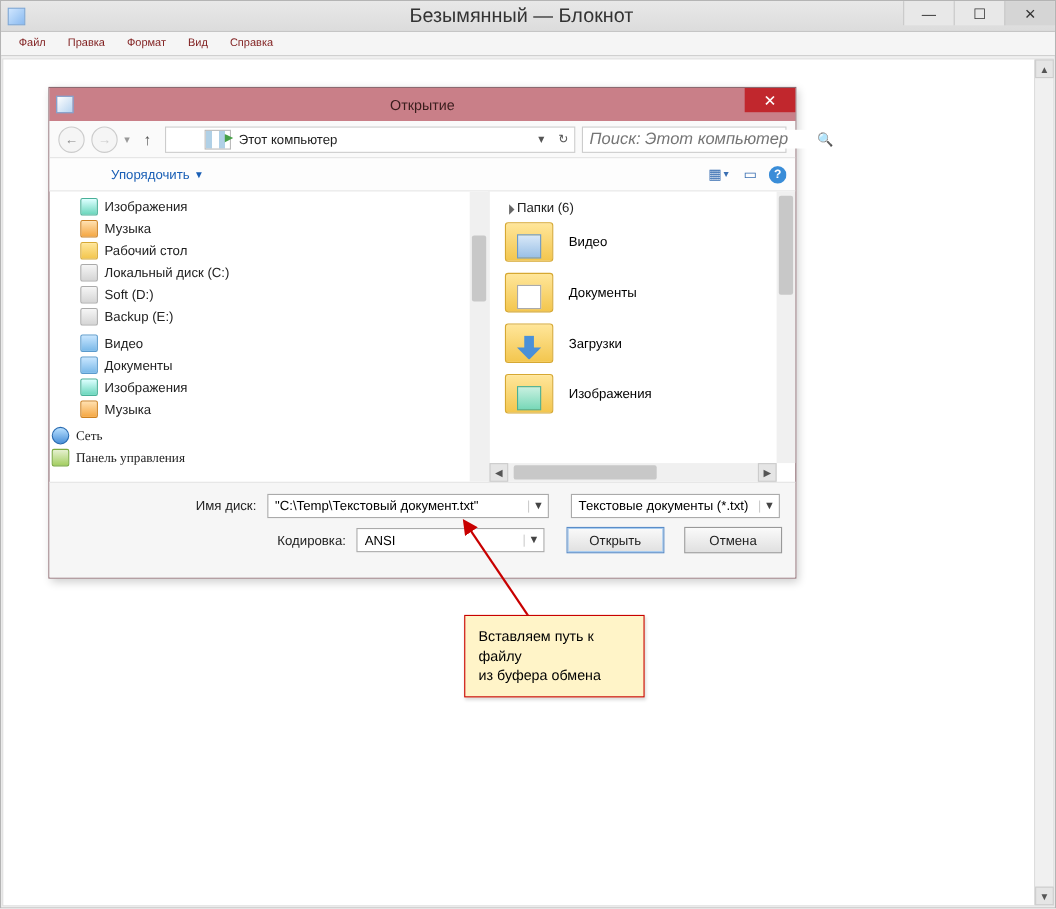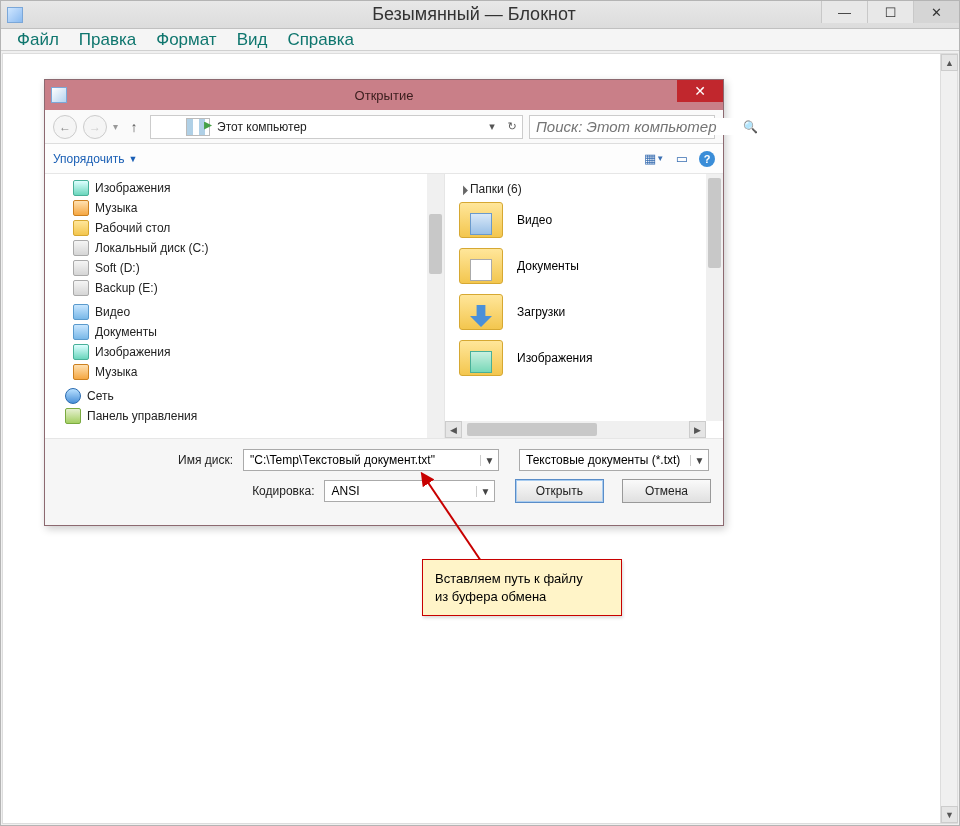--- a/index.html
+++ b/index.html
@@ -61,22 +61,22 @@
   .menubar {
     height: 22px;
     background: #f5f5f5;
     border-bottom: 1px solid #d0d0d0;
     display: flex;
     align-items: center;
     padding-left: 6px;
   }
   .menubar span {
     padding: 2px 10px;
-    color: #0f766e;
-    font-size: 17px;
+    color: #7f1d1d;
+    font-size: 10px;
   }
   .editor-area {
     position: absolute;
     top: 52px; left: 1px; right: 1px; bottom: 1px;
     background: #fff;
     border: 1px solid #ddd;
   }
   .vscroll {
     position: absolute;
     right: 0; top: 0; bottom: 0;
@@ -205,21 +205,21 @@
   .toolbar {
     height: 30px;
     display: flex;
     align-items: center;
     padding: 0 8px;
     border-bottom: 1px solid #e6e6e6;
     background: #fdfdfd;
   }
   .organize {
     color: #1a5fb5;
-    display: flex; align-items: center; gap: 4px;
+    display: flex; align-items: center; gap: 4px; margin-left: 48px;
   }
   .tool-spacer { flex: 1; }
   .tool-btn {
     width: 22px; height: 22px;
     margin-left: 6px;
     border: 1px solid transparent;
     display: flex; align-items: center; justify-content: center;
     color: #3a6fb2;
     font-size: 13px;
   }
@@ -358,21 +358,21 @@
     width: 90px; height: 24px;
     border: 1px solid #999;
     background: linear-gradient(#fafafa,#e0e0e0);
     display: flex; align-items:center; justify-content:center;
     color: #222;
   }
   .btn.primary { border: 1px solid #5a8dc8; box-shadow: 0 0 0 1px #a8ccf0 inset; }
   .callout {
     position: absolute;
     left: 421px; top: 558px;
-    width: 200px;
+    width: 164px;
     background: #fff4c8;
     border: 1px solid #c80000;
     padding: 10px 12px;
     color: #000;
     font-size: 13px;
     line-height: 1.35;
     box-shadow: 1px 2px 3px rgba(0,0,0,0.15);
   }
   svg.arrow {
     position: absolute;
@@ -486,21 +486,21 @@
             </li>
           <li>
               <span class="ticon ico-pic"></span>
               <span>Изображения</span>
             </li>
           <li>
               <span class="ticon ico-music"></span>
               <span>Музыка</span>
             </li>
         </ul>
-        <ul style="padding-left:20px;">
+        <ul style="padding-left:2px;font-family:Liberation Serif, serif;">
           <li>
               <span class="ticon ico-net"></span>
               <span>Сеть</span>
             </li>
           <li>
               <span class="ticon ico-cpl"></span>
               <span>Панель управления</span>
             </li>
         </ul>
         <div class="tree-scroll">

